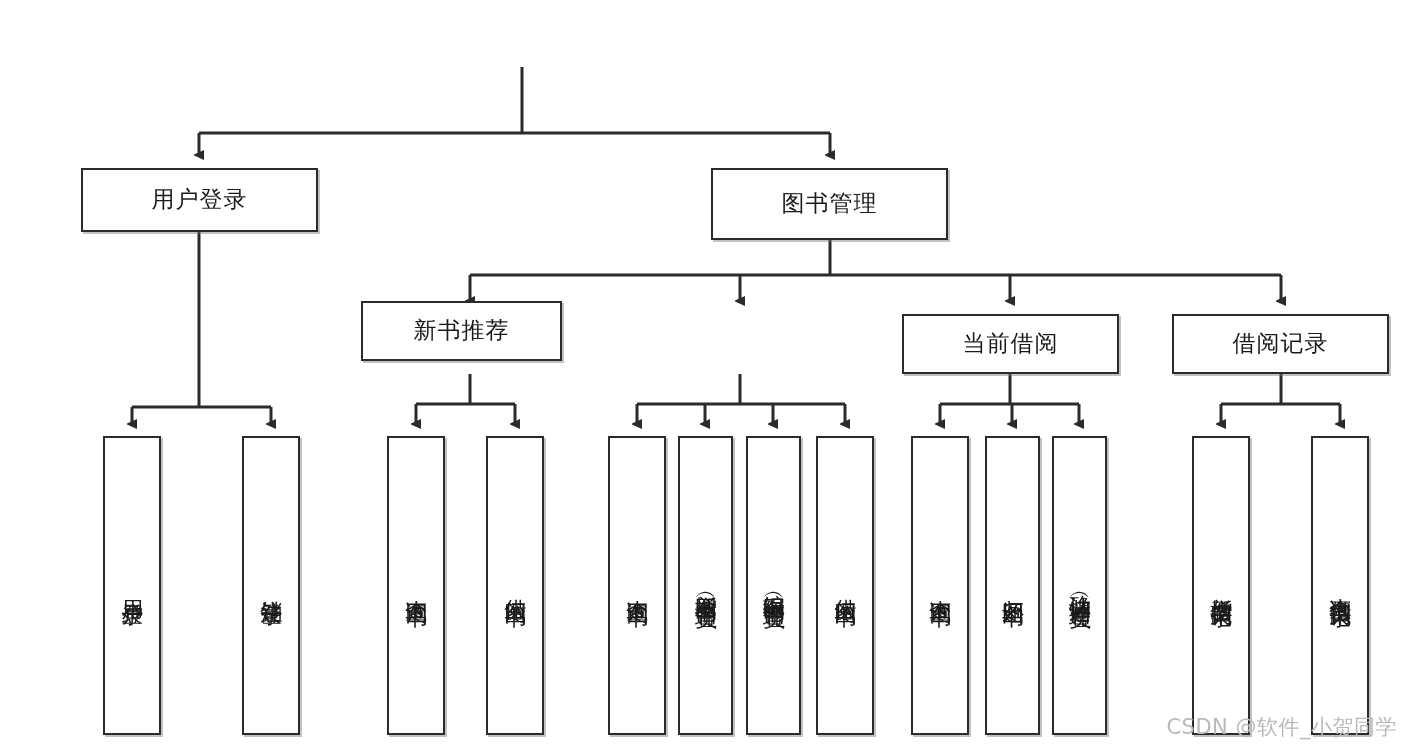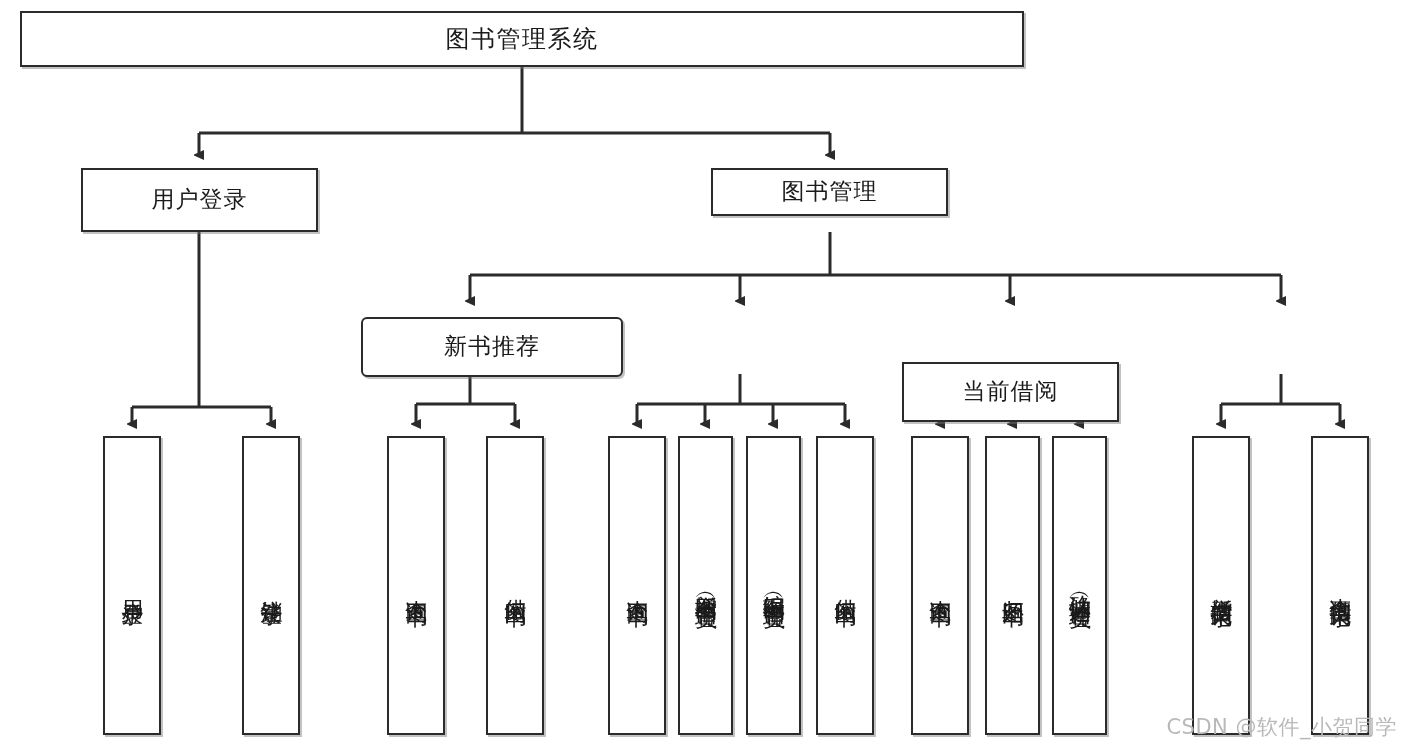--- a/index.html
+++ b/index.html
@@ -126,36 +126,36 @@
       <path d="M 1012 404 L 1012 424" marker-end="url(#arrow)"></path>
       <path d="M 1079 404 L 1079 424" marker-end="url(#arrow)"></path>
 
       <path d="M 1281 374 L 1281 404"></path>
       <path d="M 1221 404 L 1340 404"></path>
       <path d="M 1221 404 L 1221 424" marker-end="url(#arrow)"></path>
       <path d="M 1340 404 L 1340 424" marker-end="url(#arrow)"></path>
     </g>
   </svg>
 
-  <div class="node h-node title-node shadowed" id="node-title" style="left: 20px; top: 11px; width: 1004px; height: 56px;">
-    <span class="node-label">图书管理系统</span>
-  </div>
 
   <div class="node h-node shadowed" id="node-l2-0" style="left: 81px; top: 168px; width: 237px; height: 64px;">
     <span class="node-label">用户登录</span>
   </div>
-  <div class="node h-node shadowed" id="node-l2-1" style="left: 711px; top: 168px; width: 237px; height: 48px;">
+  <div class="node h-node shadowed" id="node-l2-1" style="left: 711px; top: 168px; width: 237px; height: 72px;">
     <span class="node-label">图书管理</span>
   </div>
 
-  <div class="node h-node shadowed" id="node-l3-0" style="left: 361px; top: 317px; width: 262px; height: 60px; border-radius: 6px;">
+  <div class="node h-node shadowed" id="node-l3-0" style="left: 361px; top: 301px; width: 201px; height: 60px;">
     <span class="node-label">新书推荐</span>
   </div>
-  <div class="node h-node shadowed" id="node-l3-2" style="left: 902px; top: 314px; width: 217px; height: 60px; margin-top: 48px;">
+  <div class="node h-node shadowed" id="node-l3-2" style="left: 902px; top: 314px; width: 217px; height: 60px;">
     <span class="node-label">当前借阅</span>
+  </div>
+  <div class="node h-node shadowed" id="node-l3-3" style="left: 1172px; top: 314px; width: 217px; height: 60px;">
+    <span class="node-label">借阅记录</span>
   </div>
 
   <div class="node v-node shadowed" id="node-leaf-0" style="left: 103px; top: 436px; width: 58px; height: 299px;">
     <span class="node-label">用户登录</span>
   </div>
   <div class="node v-node shadowed" id="node-leaf-1" style="left: 242px; top: 436px; width: 58px; height: 299px;">
     <span class="node-label">注销登录</span>
   </div>
   <div class="node v-node shadowed" id="node-leaf-2" style="left: 387px; top: 436px; width: 58px; height: 299px;">
     <span class="node-label">查询图书</span>

